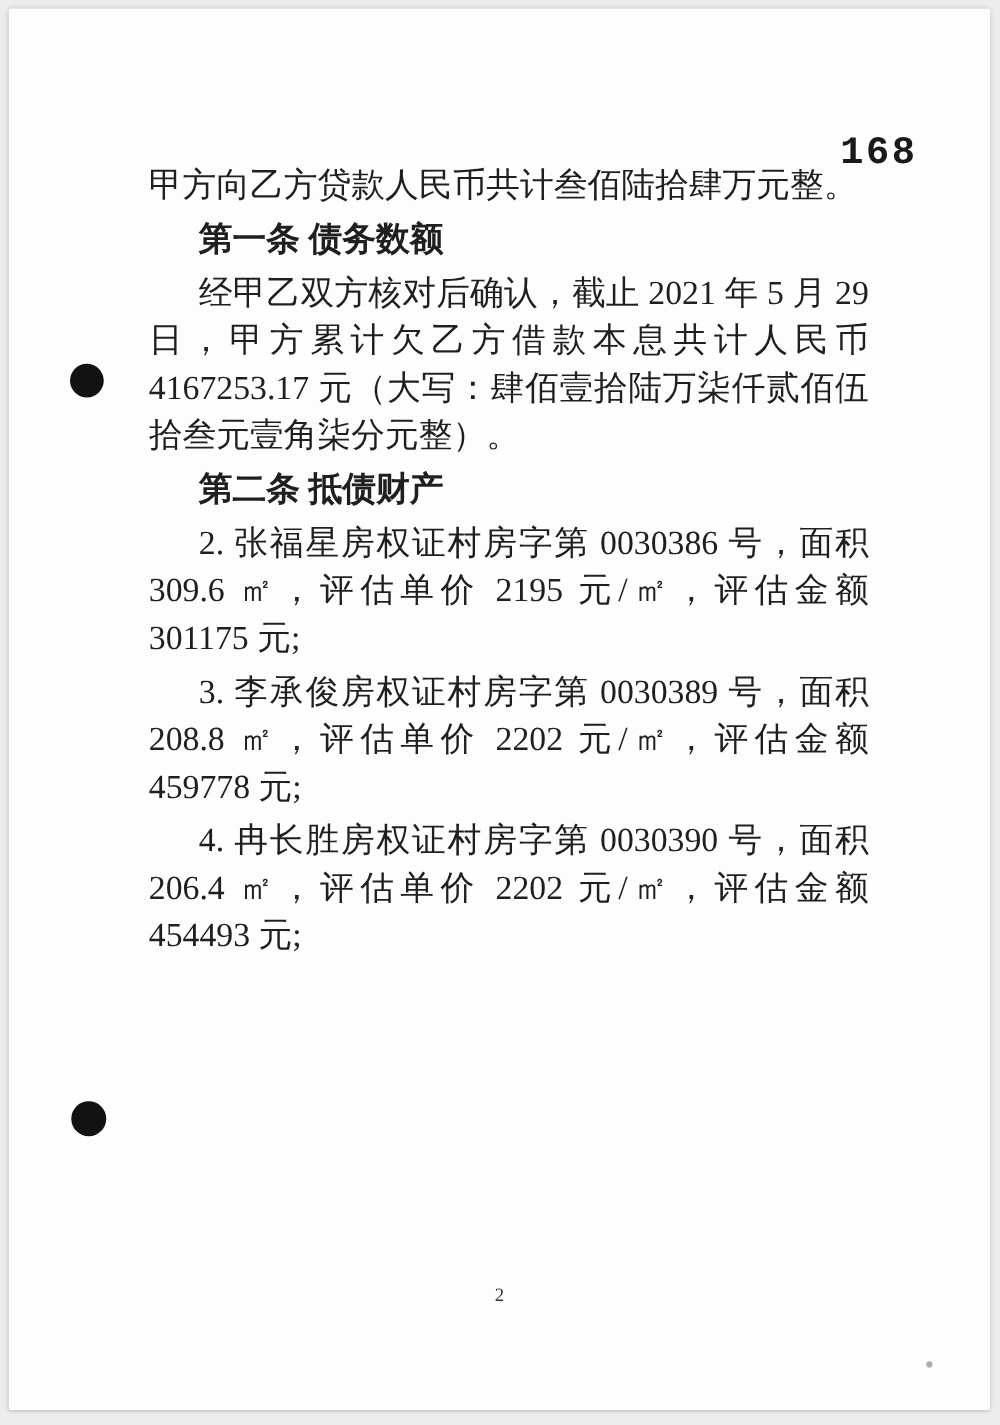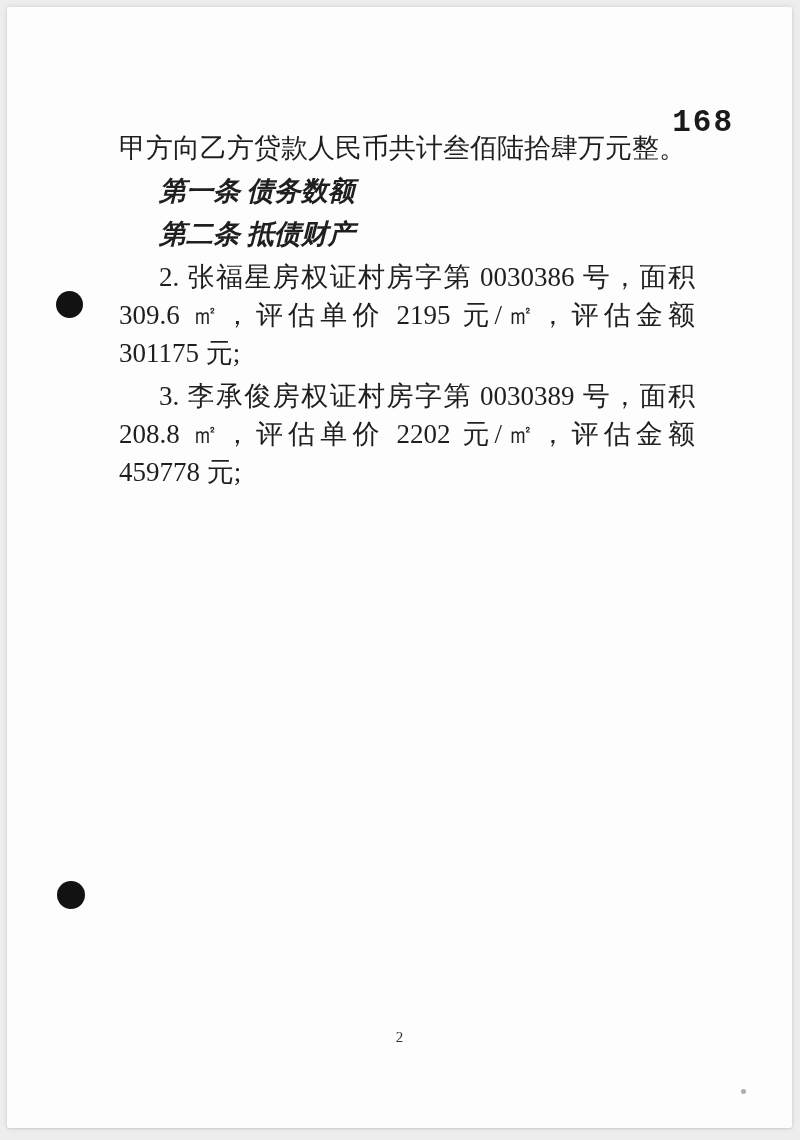--- a/index.html
+++ b/index.html
@@ -52,21 +52,20 @@
   }
   .para {
     text-indent: 40px;
   }
   .para.noindent {
     text-indent: 0;
   }
   .heading {
     font-weight: bold;
     text-indent: 40px;
-    font-style: italic;
   }
   .hole-punch {
     position: absolute;
     background: #121212;
     border-radius: 50%;
   }
   .hole-punch.top {
     left: 49px;
     top: 284px;
     width: 27px;
@@ -105,20 +104,22 @@
 
   <div class="stamp-number">168</div>
 
   <span class="hole-punch top"></span>
   <span class="hole-punch bottom"></span>
   <span class="scan-speck"></span>
 
   <div class="doc-text">
     <p class="para noindent">甲方向乙方贷款人民币共计叁佰陆拾肆万元整。</p>
     <p class="heading">第一条 债务数额</p>
+    <p class="para">经甲乙双方核对后确认，截止 2021 年 5 月 29 日，甲方累计欠乙方借款本息共计人民币 4167253.17 元（大写：肆佰壹拾陆万柒仟贰佰伍拾叁元壹角柒分元整）。</p>
     <p class="heading">第二条 抵债财产</p>
     <p class="para">2. 张福星房权证村房字第 0030386 号，面积 309.6 ㎡，评估单价 2195 元/㎡，评估金额 301175 元;</p>
     <p class="para">3. 李承俊房权证村房字第 0030389 号，面积 208.8 ㎡，评估单价 2202 元/㎡，评估金额 459778 元;</p>
+    <p class="para">4. 冉长胜房权证村房字第 0030390 号，面积 206.4 ㎡，评估单价 2202 元/㎡，评估金额 454493 元;</p>
   </div>
 
   <div class="page-footer">2</div>
 
 </div>
 
 </body></html>

